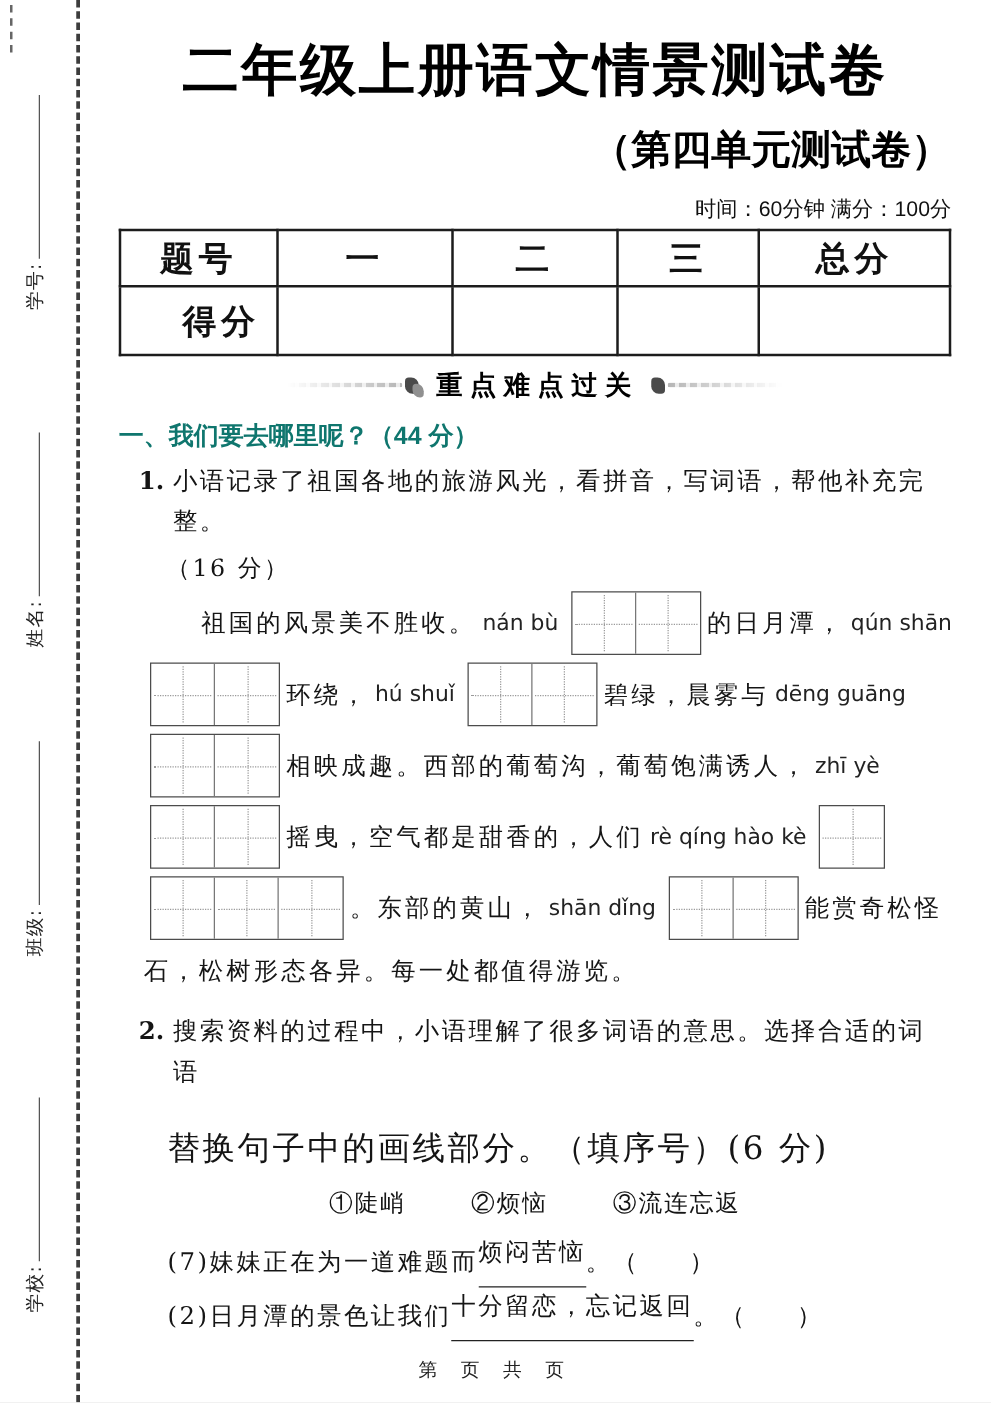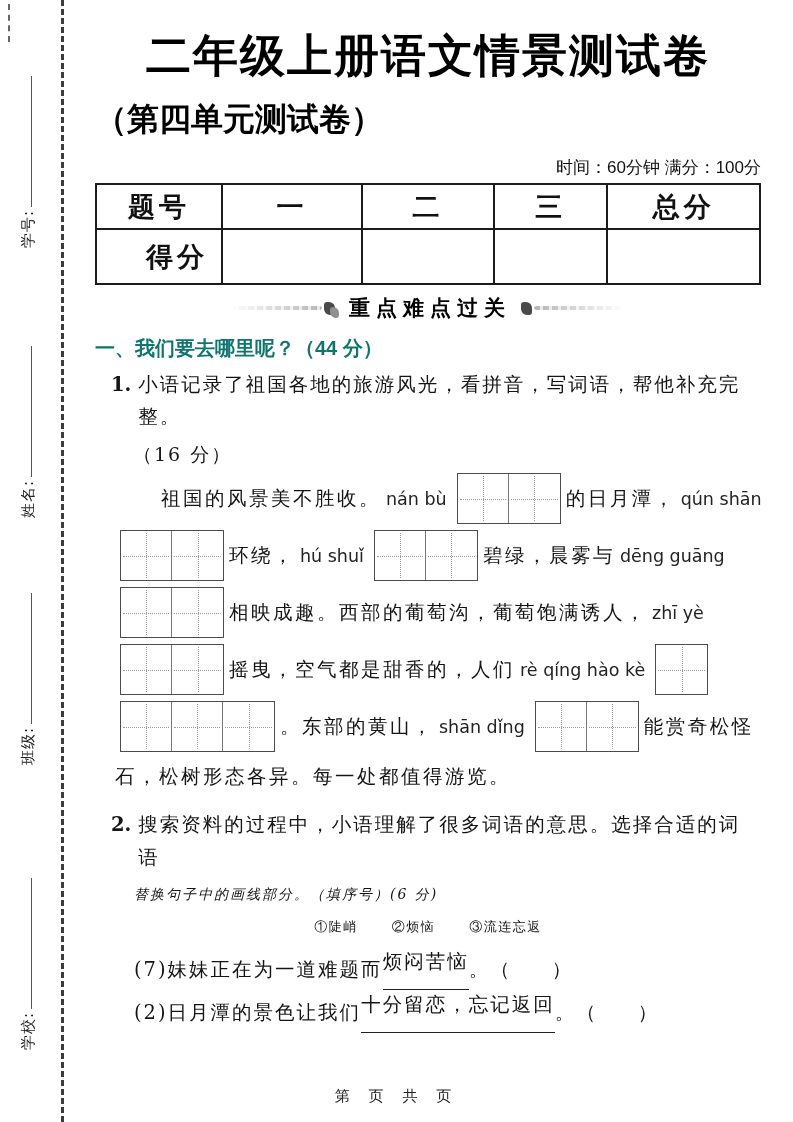--- a/index.html
+++ b/index.html
@@ -19,21 +19,21 @@
     font-family:"DejaVu Sans", sans-serif; font-size:15px; color:#222; letter-spacing:1px;
   }
   .m-line { flex:1; border-bottom:1.5px solid #555; transform:translateY(3px); margin-left:3px; }
   
   .content { position:absolute; left:95px; top:0; width:666px; }
   .title {
     margin-top:26px; text-align:center; font-family:"Liberation Sans", sans-serif;
     font-weight:900; font-size:45px; letter-spacing:2px; color:#000;
   }
   .subtitle {
-    margin-top:12px; text-align:left; font-family:"Liberation Sans", sans-serif;
+    margin-top:12px; text-align:right; font-family:"Liberation Sans", sans-serif;
     font-weight:800; font-size:32px; color:#000;
   }
   .meta {
     margin-top:14px; text-align:right; font-family:"Liberation Sans", sans-serif;
     font-size:17px; color:#111;
   }
   
   table.score { width:100%; margin-top:4px; border-collapse:collapse; table-layout:fixed; }
   table.score td {
     border:2.5px solid #1c1c1c; text-align:center; vertical-align:middle;
@@ -68,22 +68,22 @@
   .seg-indent { width:46px; flex:none; }
   .seg-cn { font-size:19.5px; letter-spacing:2.5px; white-space:pre; }
   .seg-py { font-family:"DejaVu Sans", sans-serif; font-size:17.5px; margin:0 5px; white-space:pre; color:#222; }
   .wbox { display:inline-flex; flex:none; border:1.6px solid #4c4c4c; background:#fff; margin:0 5px; }
   .wcell { width:51px; height:49px; position:relative; border-right:1px solid #777; }
   .wcell:last-child { border-right:none; }
   .wcell::before { content:""; position:absolute; left:50%; top:2px; bottom:2px; border-left:1.5px dotted #9a9a9a; }
   .wcell::after  { content:""; position:absolute; top:50%; left:2px; right:2px; border-top:1.5px dotted #9a9a9a; }
   
   .q2 { margin-top:12px; }
-  .q2-l2 { margin-left:39px; margin-top:12px; font-size:14px; letter-spacing:2px;font-style:italic; }
-  .options { display:flex; justify-content:center; gap:34px; margin:14px 0 12px; font-size:13px; letter-spacing:1.5px; }
+  .q2-l2 { margin-left:39px; margin-top:27px; font-size:26px; letter-spacing:2px; }
+  .options { display:flex; justify-content:center; gap:52px; margin:14px 0 12px; font-size:19px; letter-spacing:1.5px; }
   .q2-item { margin-left:39px; min-height:43px; display:flex; align-items:center; font-size:19.5px; letter-spacing:2px; }
   .ul { border-bottom:1.6px solid #222; padding-bottom:14px; }
   .blank { letter-spacing:1px; }
   
   .footer { position:absolute; left:0; right:0; bottom:16px; text-align:center; font-size:15px; letter-spacing:7px; color:#222; }
 </style>
 </head>
 <body>
 
 <div class="page">

